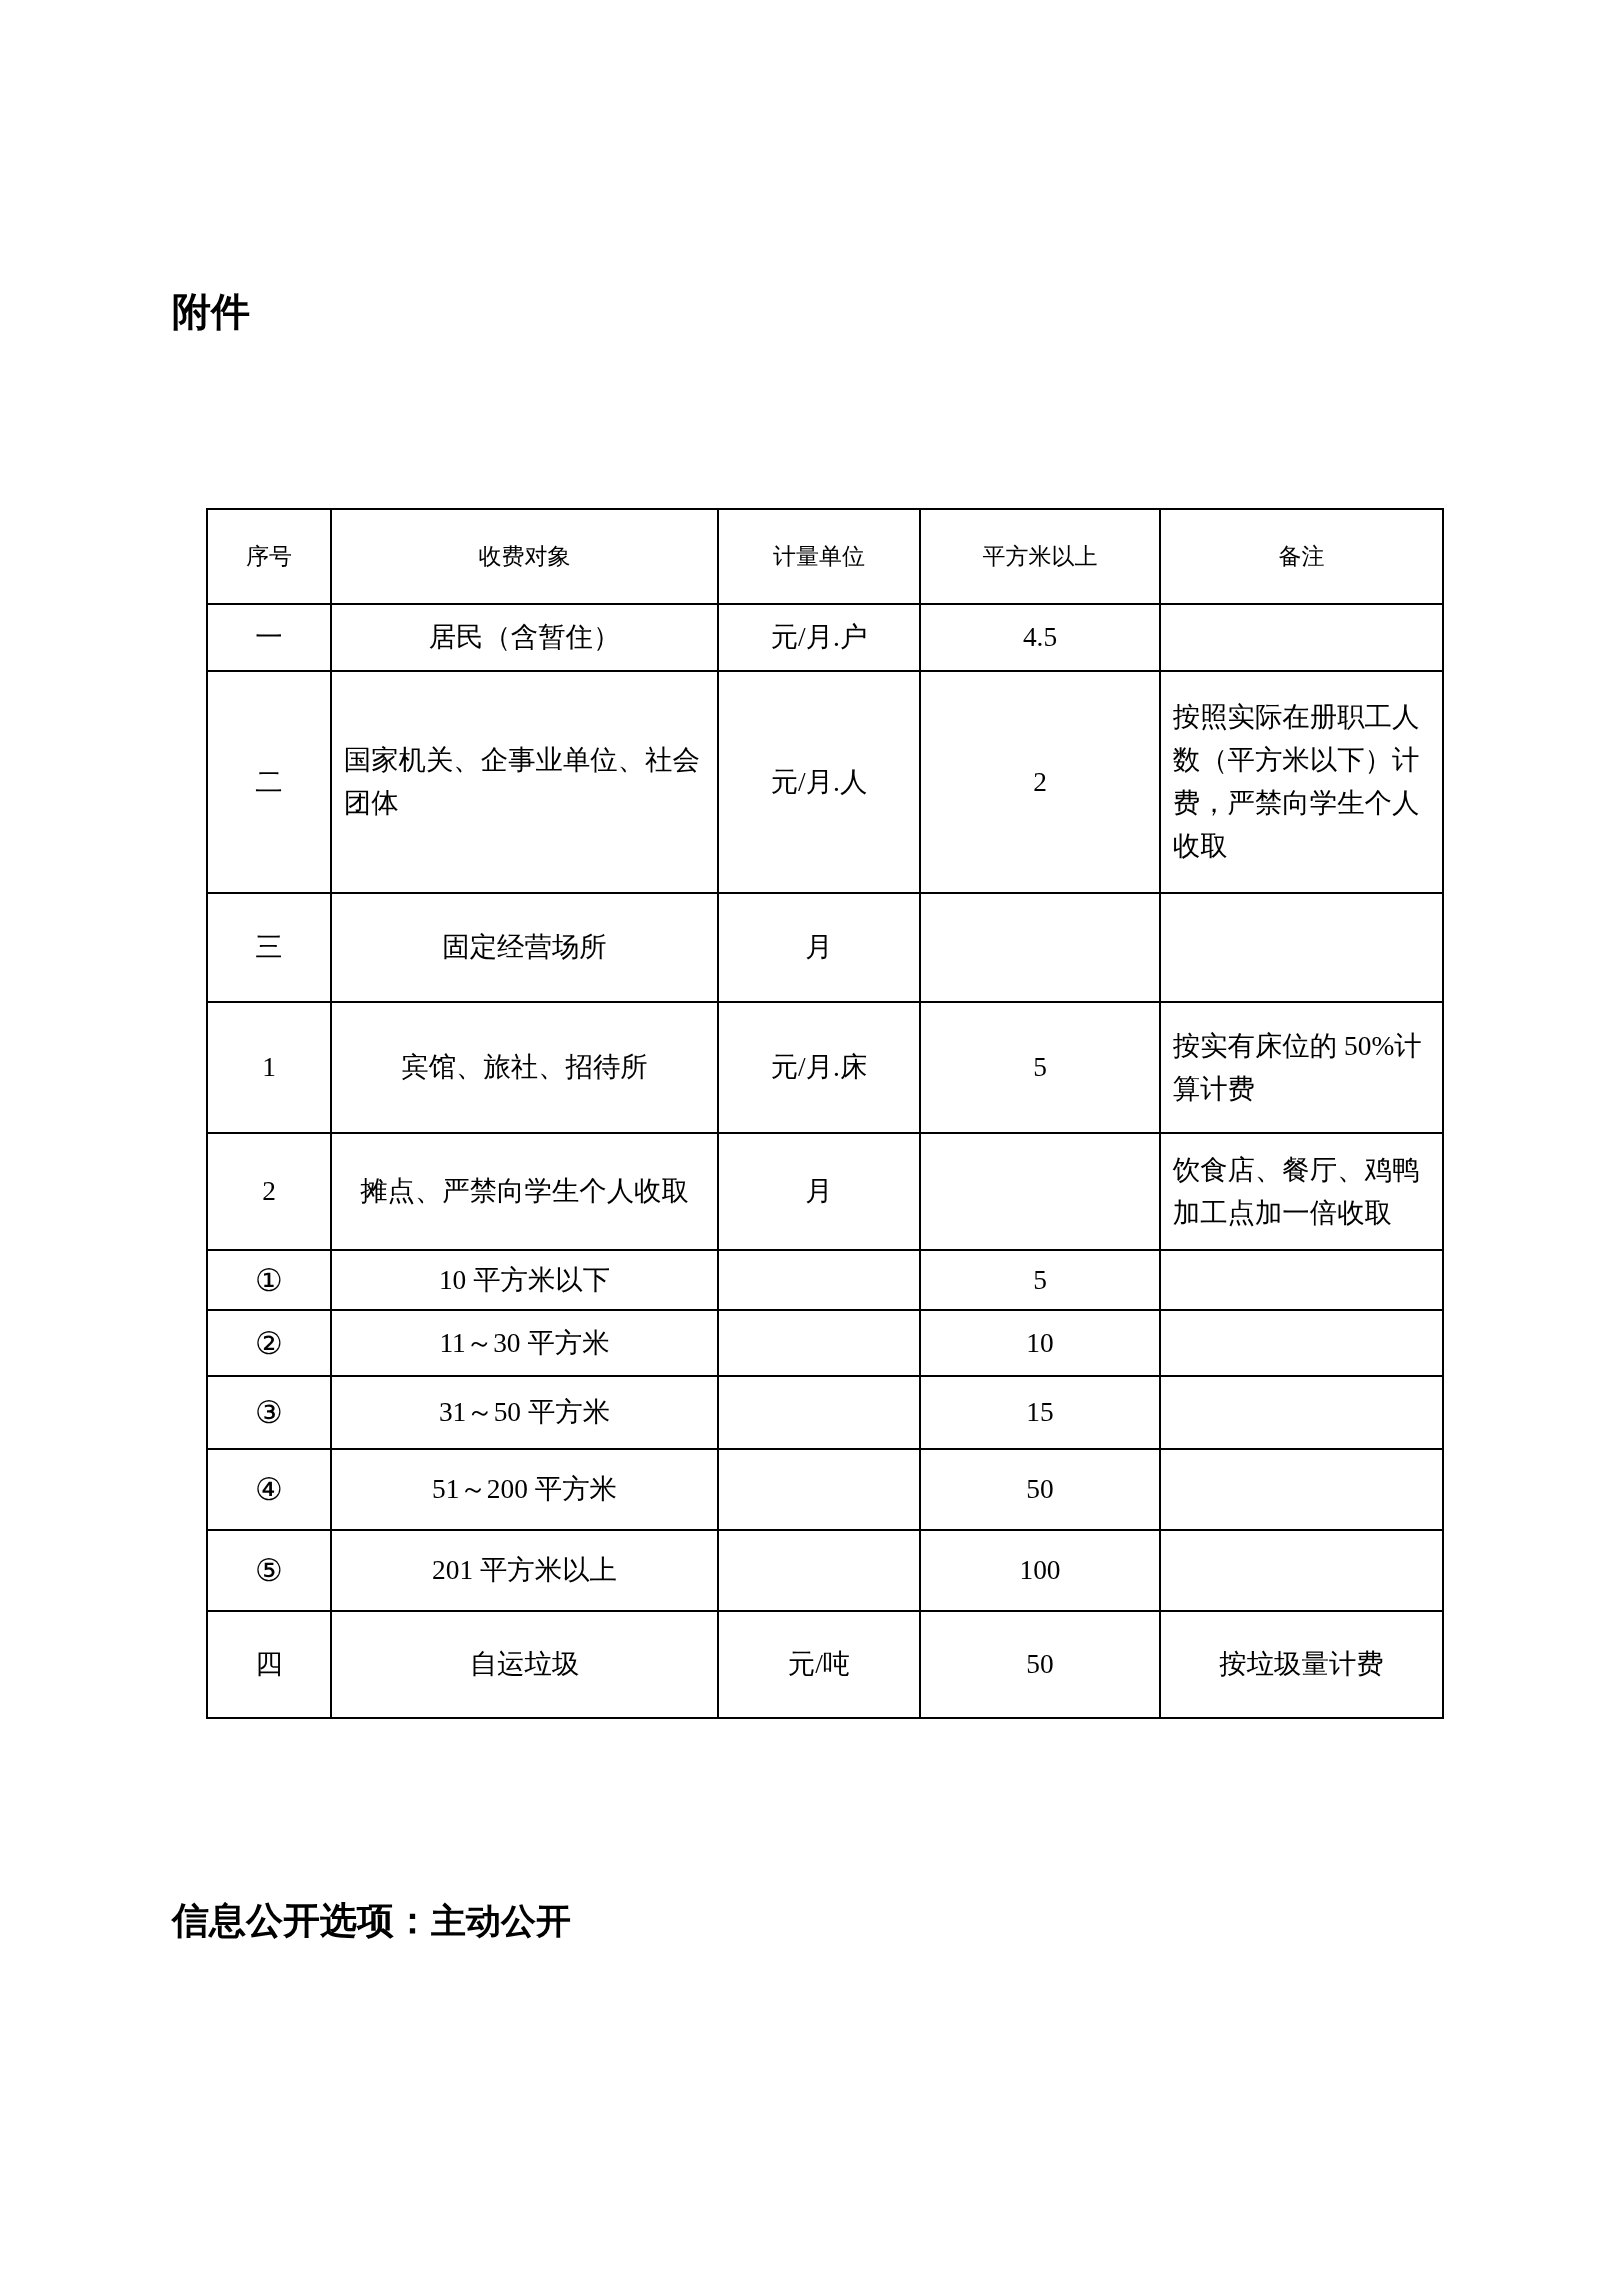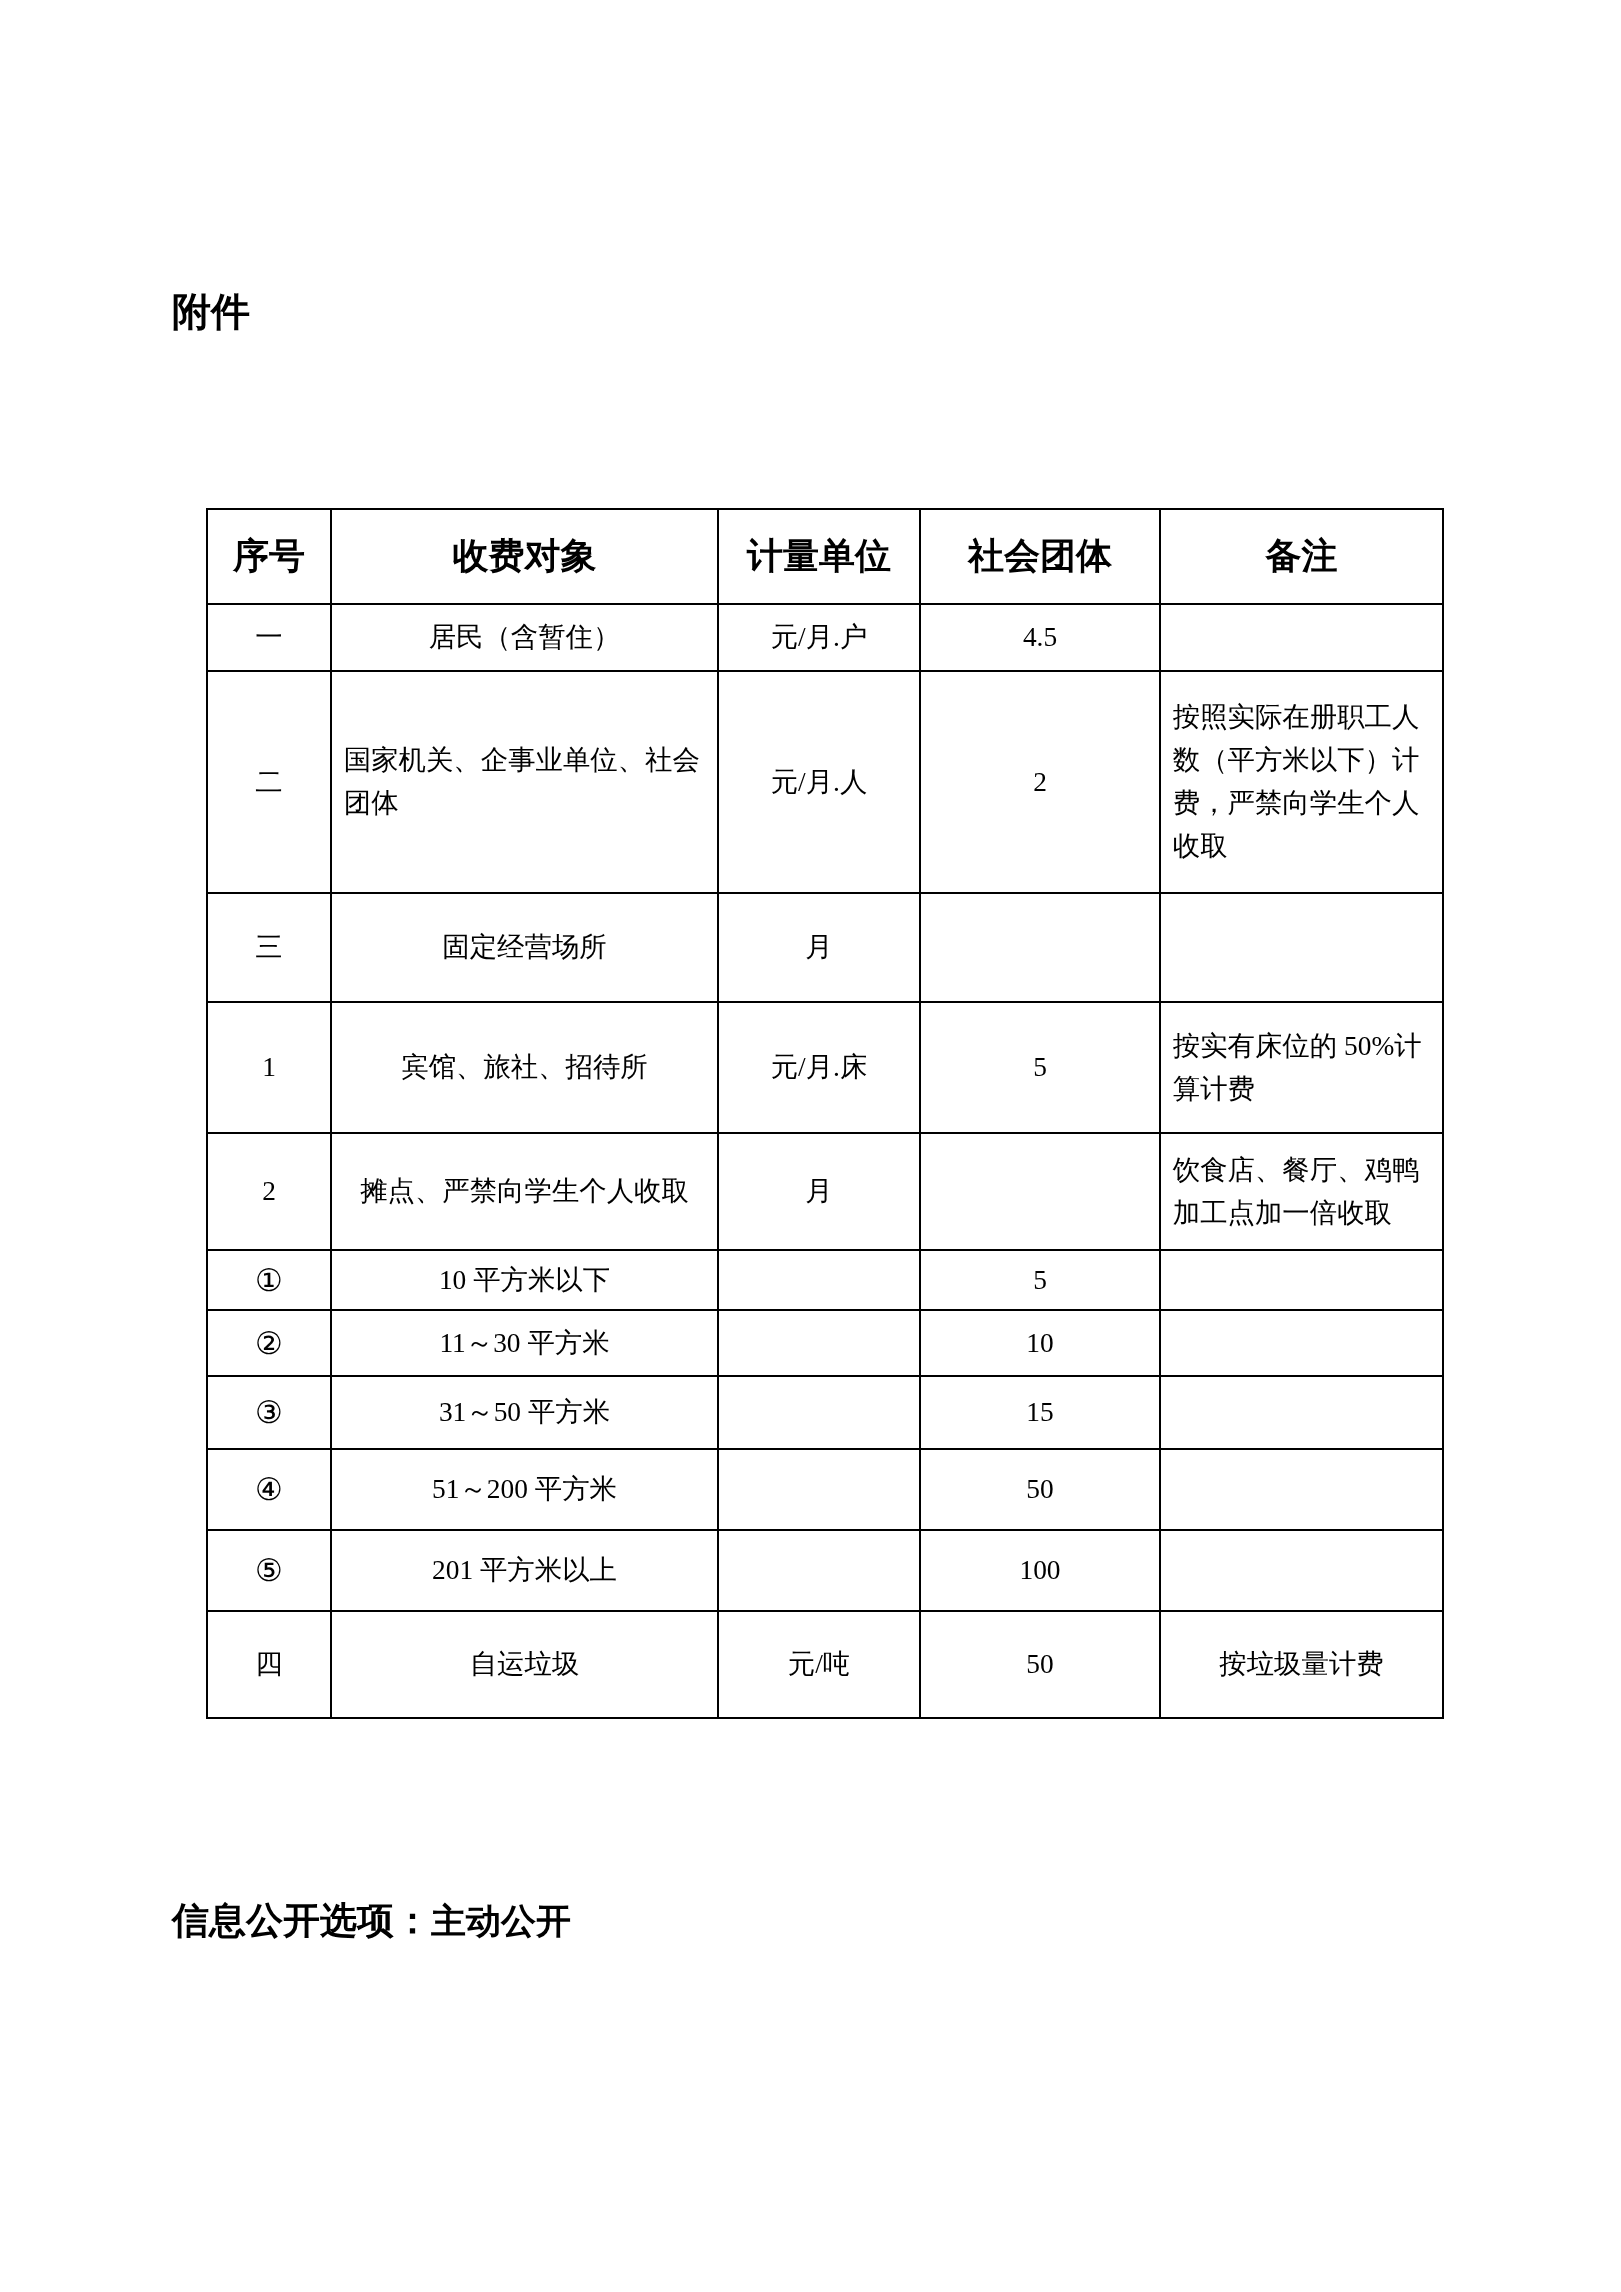--- a/index.html
+++ b/index.html
@@ -46,22 +46,22 @@
   .fee-table th,.fee-table td{
     border:2px solid #000;
     padding:3.9px 11.8px;
     text-align:center;
     vertical-align:middle;
     font-size:27.4px;
     line-height:43px;
     overflow:hidden;
   }
   .fee-table thead th{
-    font-weight:bold;
-    font-size:36px;
+    font-weight:normal;
+    font-size:23px;
   }
   tr.thick th, tr.thick td{ border-bottom-width:2.9px; }
   .hrow{height:95px}
   .r0{height:67px}
   .r1{height:222px}
   .r2{height:109px}
   .r3{height:131px}
   .r4{height:117px}
   .r5{height:60px}
   .r6{height:66px}
@@ -110,21 +110,21 @@
       <col style="width:387px">
       <col style="width:202px">
       <col style="width:240px">
       <col style="width:283px">
     </colgroup>
     <thead>
       <tr class="hrow thick">
         <th>序号</th>
         <th>收费对象</th>
         <th>计量单位</th>
-        <th>社会团体</th>
+        <th>平方米以上</th>
         <th>备注</th>
       </tr>
     </thead>
     <tbody>
       <tr class="r0 thick">
         <td>一</td>
         <td>居民（含暂住）</td>
         <td>元/月.户</td>
         <td>4.5</td>
         <td></td>

